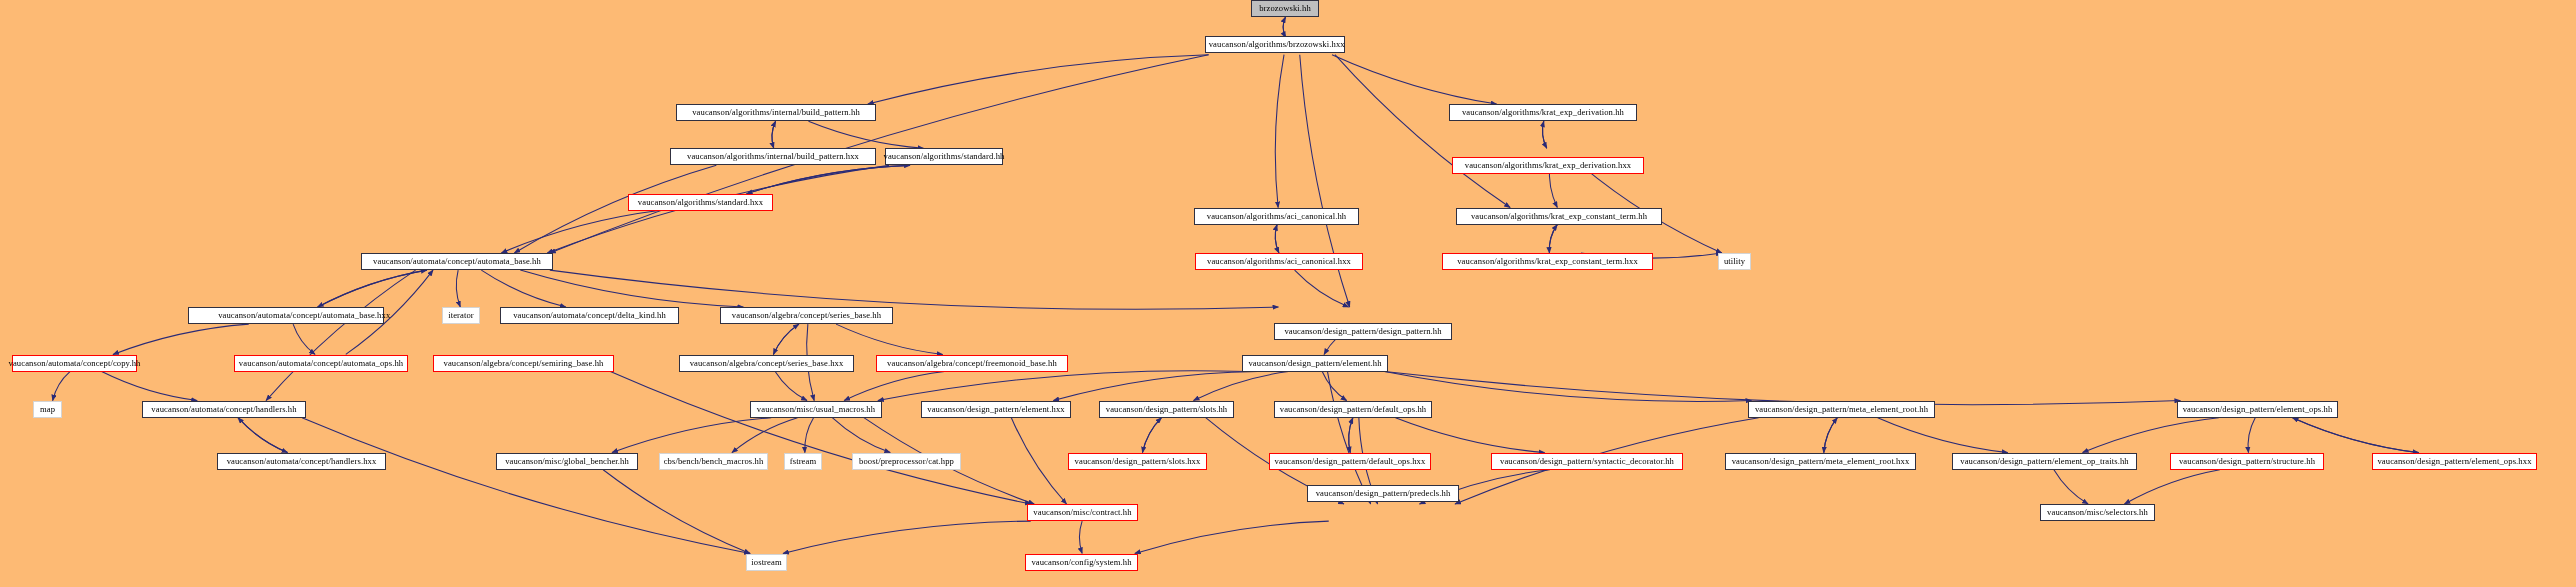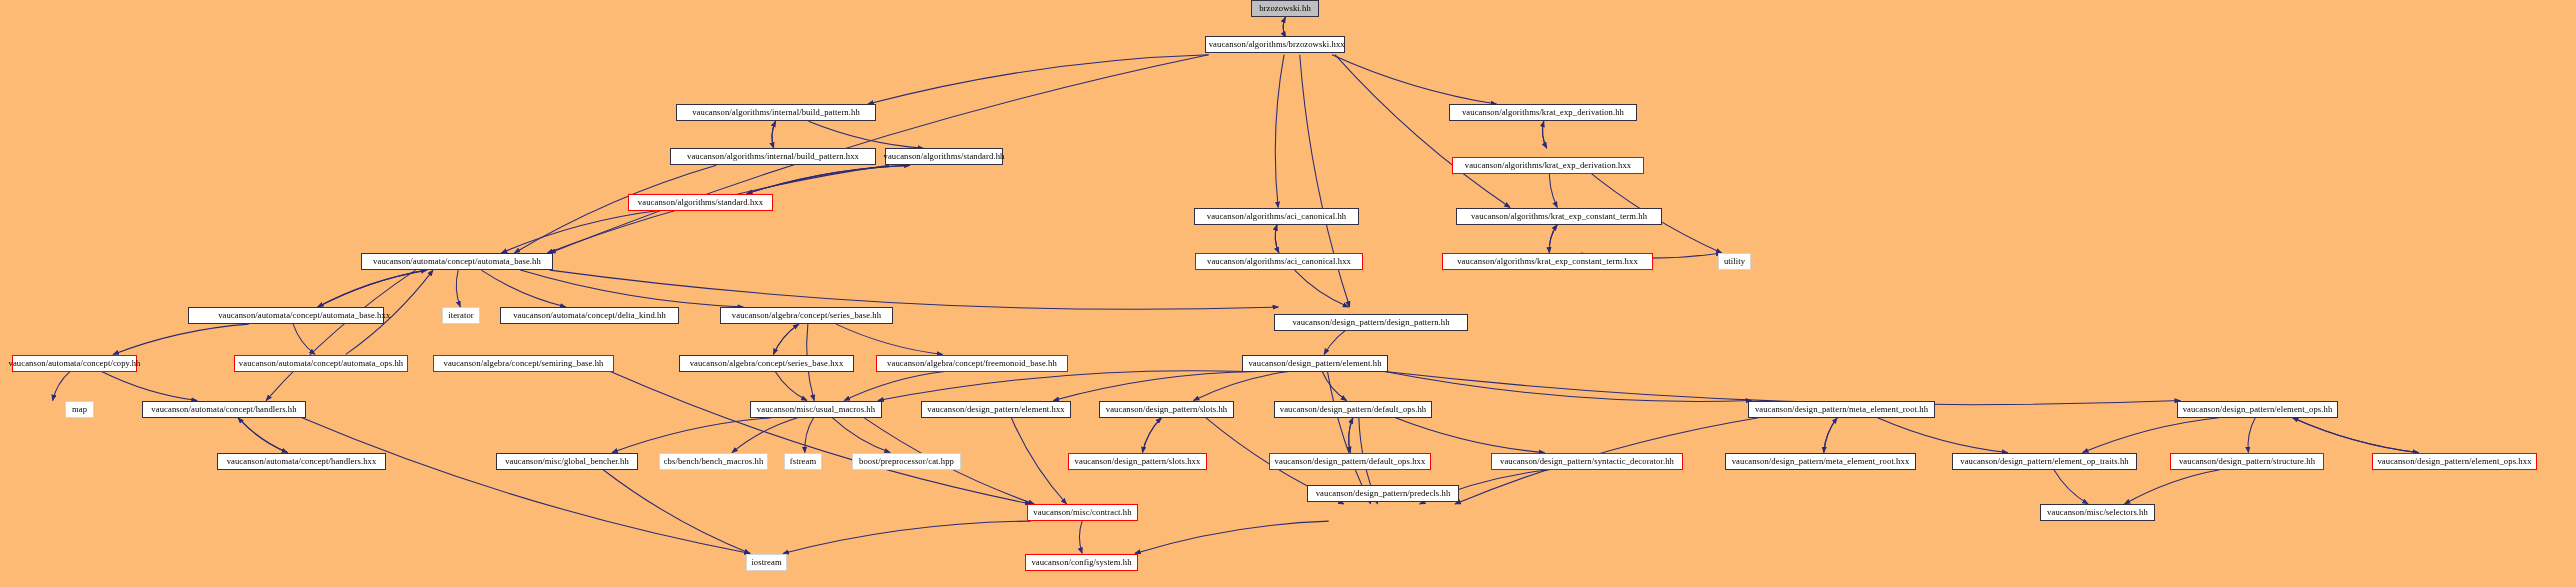--- a/index.html
+++ b/index.html
@@ -211,27 +211,27 @@
       </div>
       <div class="node red" style="left: 433px; top: 355px; width: 181px;">
         <span>vaucanson/algebra/concept/semiring_base.hh</span>
       </div>
       <div class="node" style="left: 679px; top: 355px; width: 175px;">
         <span>vaucanson/algebra/concept/series_base.hxx</span>
       </div>
       <div class="node red" style="left: 876px; top: 355px; width: 192px;">
         <span>vaucanson/algebra/concept/freemonoid_base.hh</span>
       </div>
-      <div class="node" style="left: 1274px; top: 314px; width: 194px;">
+      <div class="node" style="left: 1274px; top: 323px; width: 178px;">
         <span>vaucanson/design_pattern/design_pattern.hh</span>
       </div>
       <div class="node" style="left: 1242px; top: 355px; width: 146px;">
         <span>vaucanson/design_pattern/element.hh</span>
       </div>
-      <div class="node sys" style="left: 33px; top: 401px; width: 29px; margin-left: 32px;">
+      <div class="node sys" style="left: 33px; top: 401px; width: 29px;">
         <span>map</span>
       </div>
       <div class="node" style="left: 142px; top: 401px; width: 164px;">
         <span>vaucanson/automata/concept/handlers.hh</span>
       </div>
       <div class="node" style="left: 750px; top: 401px; width: 132px;">
         <span>vaucanson/misc/usual_macros.hh</span>
       </div>
       <div class="node" style="left: 921px; top: 401px; width: 150px;">
         <span>vaucanson/design_pattern/element.hxx</span>

